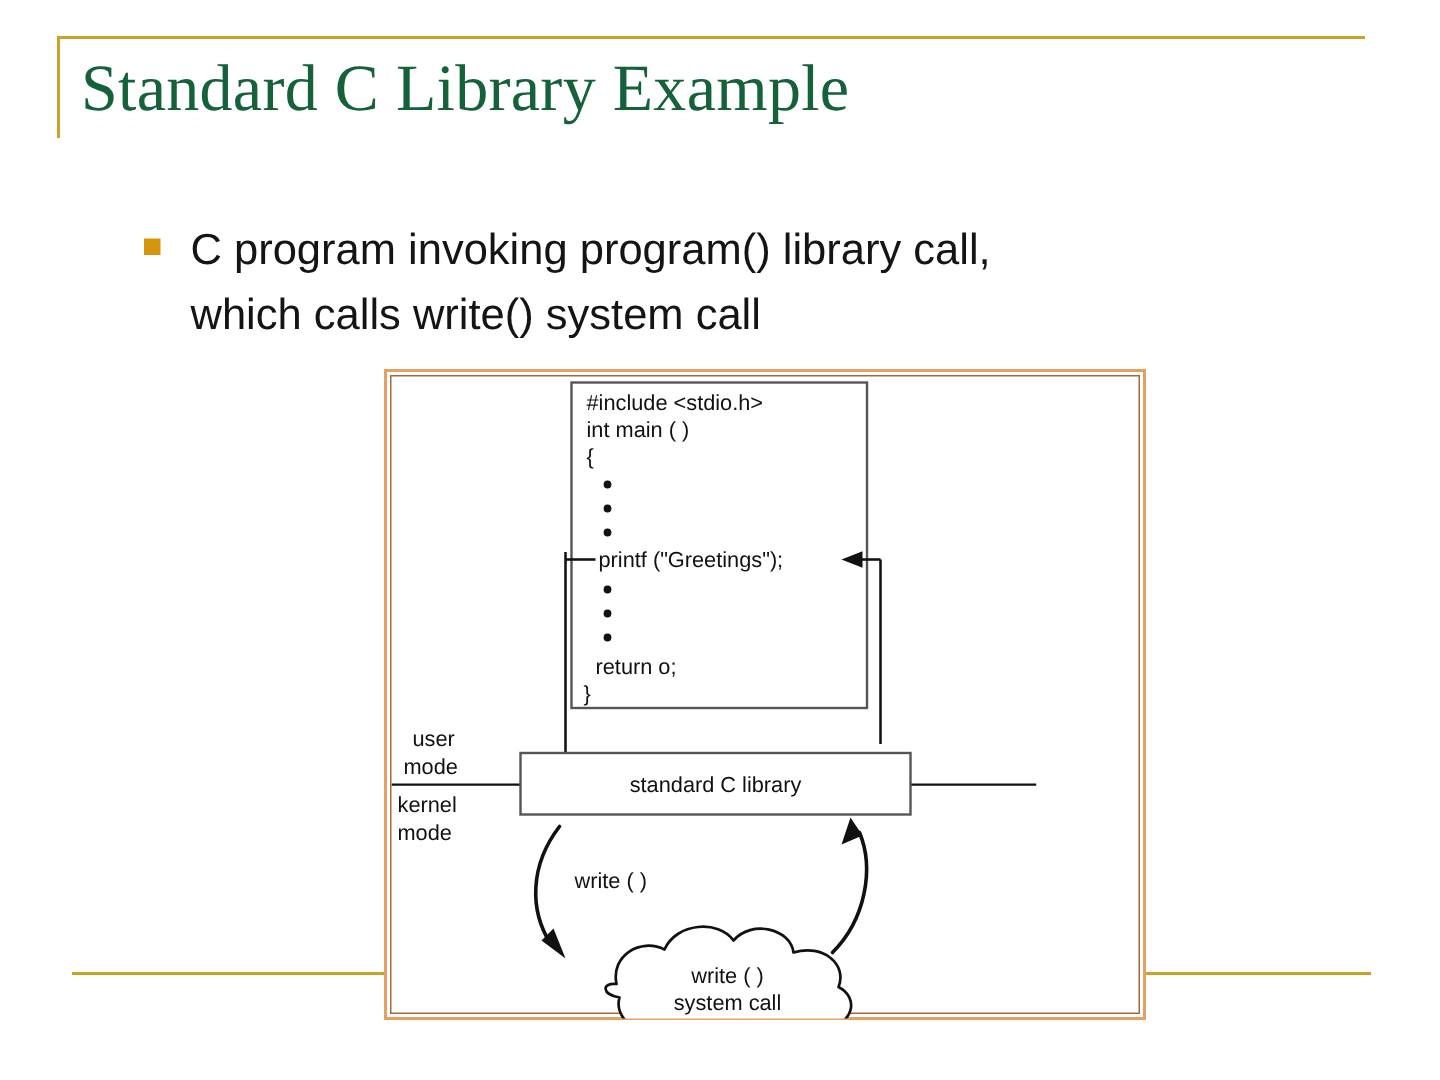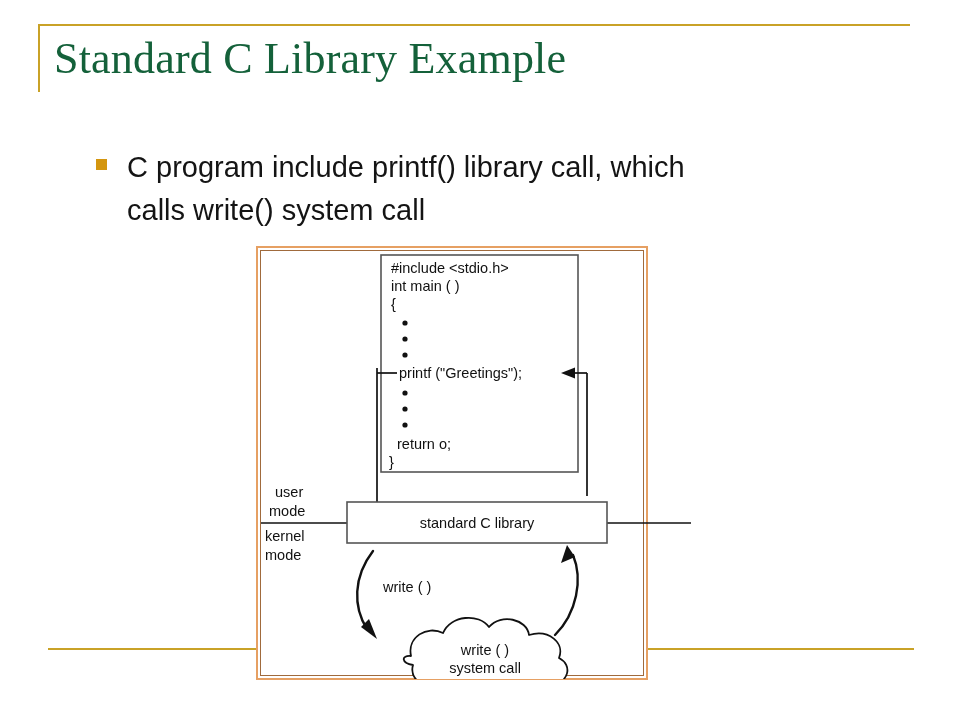--- a/index.html
+++ b/index.html
@@ -77,21 +77,21 @@
     line-height: 43px;
     color: #141414;
     max-width: 600px;
   }
 
   
   #figure-frame {
     position: absolute;
     left: 256px;
     top: 246px;
-    width: 392px;
+    width: 508px;
     height: 434px;
     box-sizing: border-box;
     border: 2px solid #e6a063;
     background: #ffffff;
     padding-left: 17px;
   }
   #figure-frame-inner {
     position: absolute;
     inset: 2px;
     box-sizing: border-box;
@@ -118,21 +118,21 @@
 <body>
 
 <div id="slide-rule-top"></div>
 <div id="slide-rule-left"></div>
 <div id="slide-rule-bottom"></div>
 
 <div id="page-title">Standard C Library Example</div>
 
 <div id="bullet-row">
   <div id="bullet-marker"></div>
-  <div id="bullet-text">C program include printf() library call, which calls write() system call</div>
+  <div id="bullet-text">C program invoking program() library call, which calls write() system call</div>
 </div>
 
 <div id="figure-frame">
   <div id="figure-frame-inner">
     <div id="figure-canvas">
 
       <svg width="430" height="428" viewBox="0 0 430 428" xmlns="http://www.w3.org/2000/svg">
 
         <rect x="120" y="4" width="197" height="217" fill="#ffffff" stroke="#555555" stroke-width="1.6"></rect>
 

